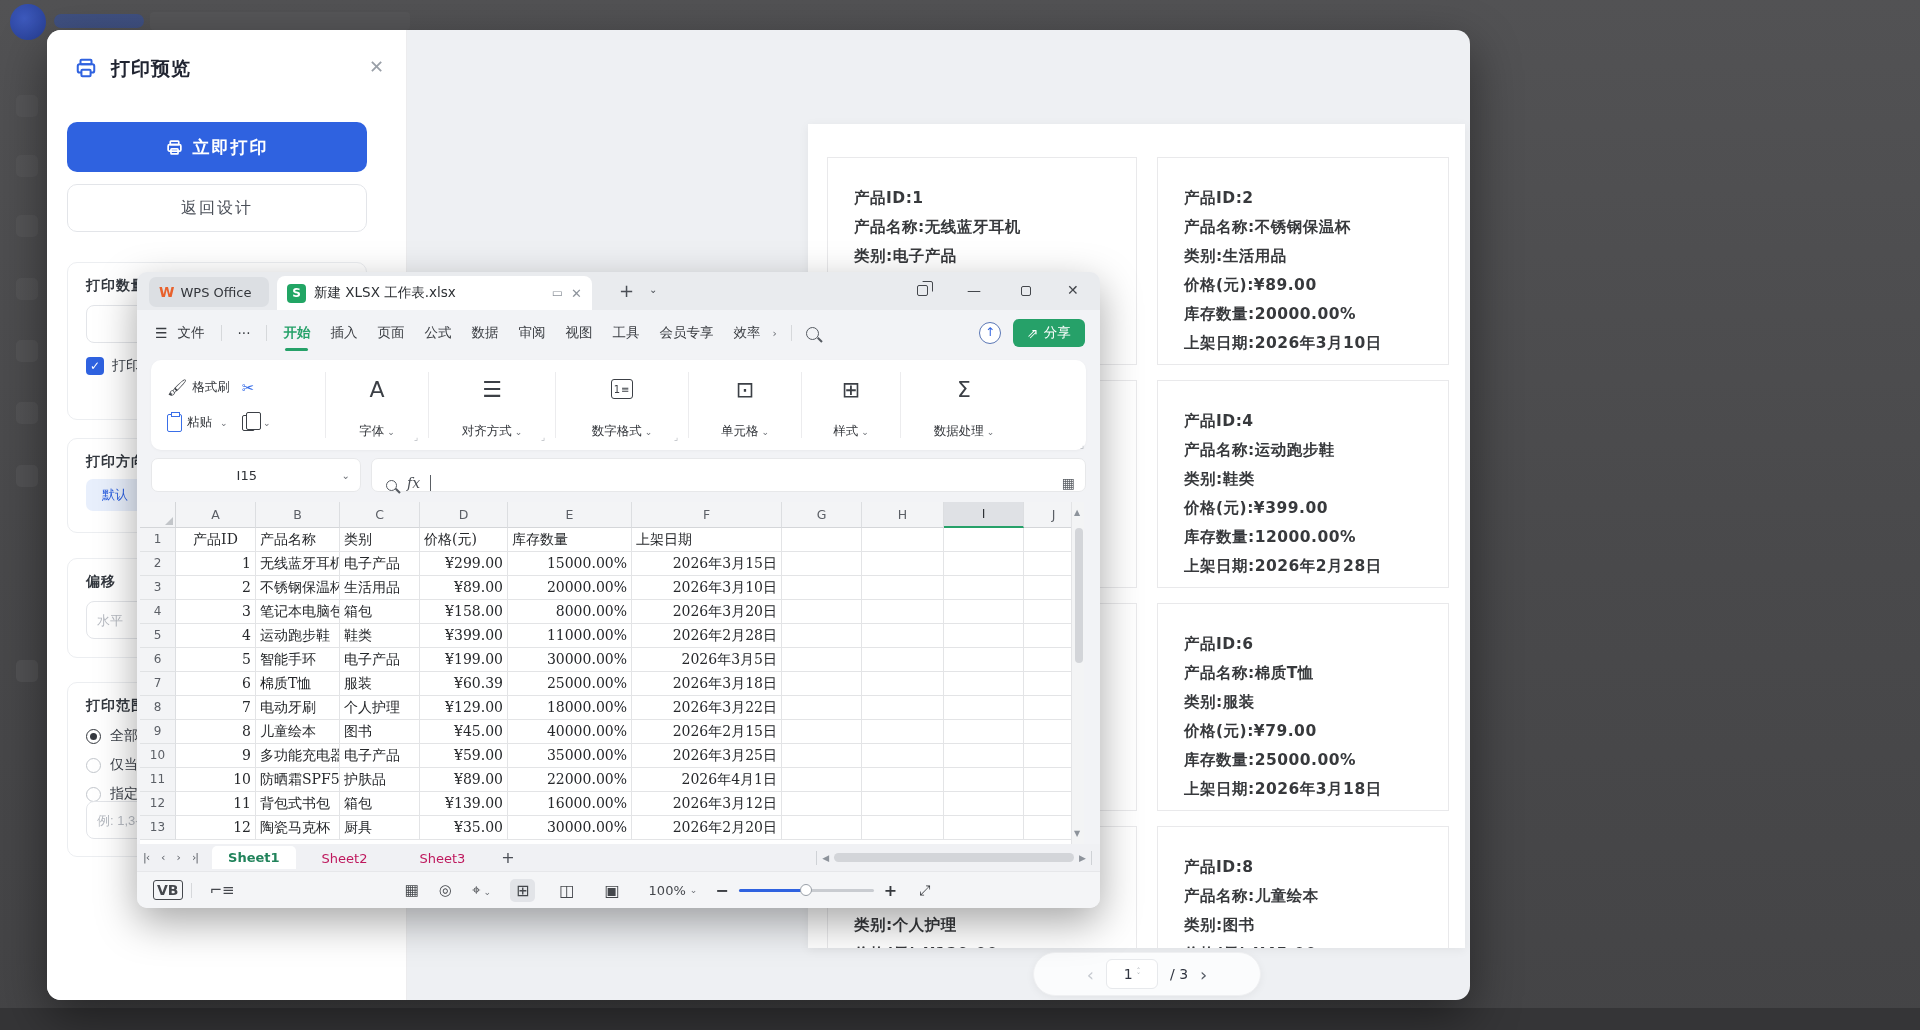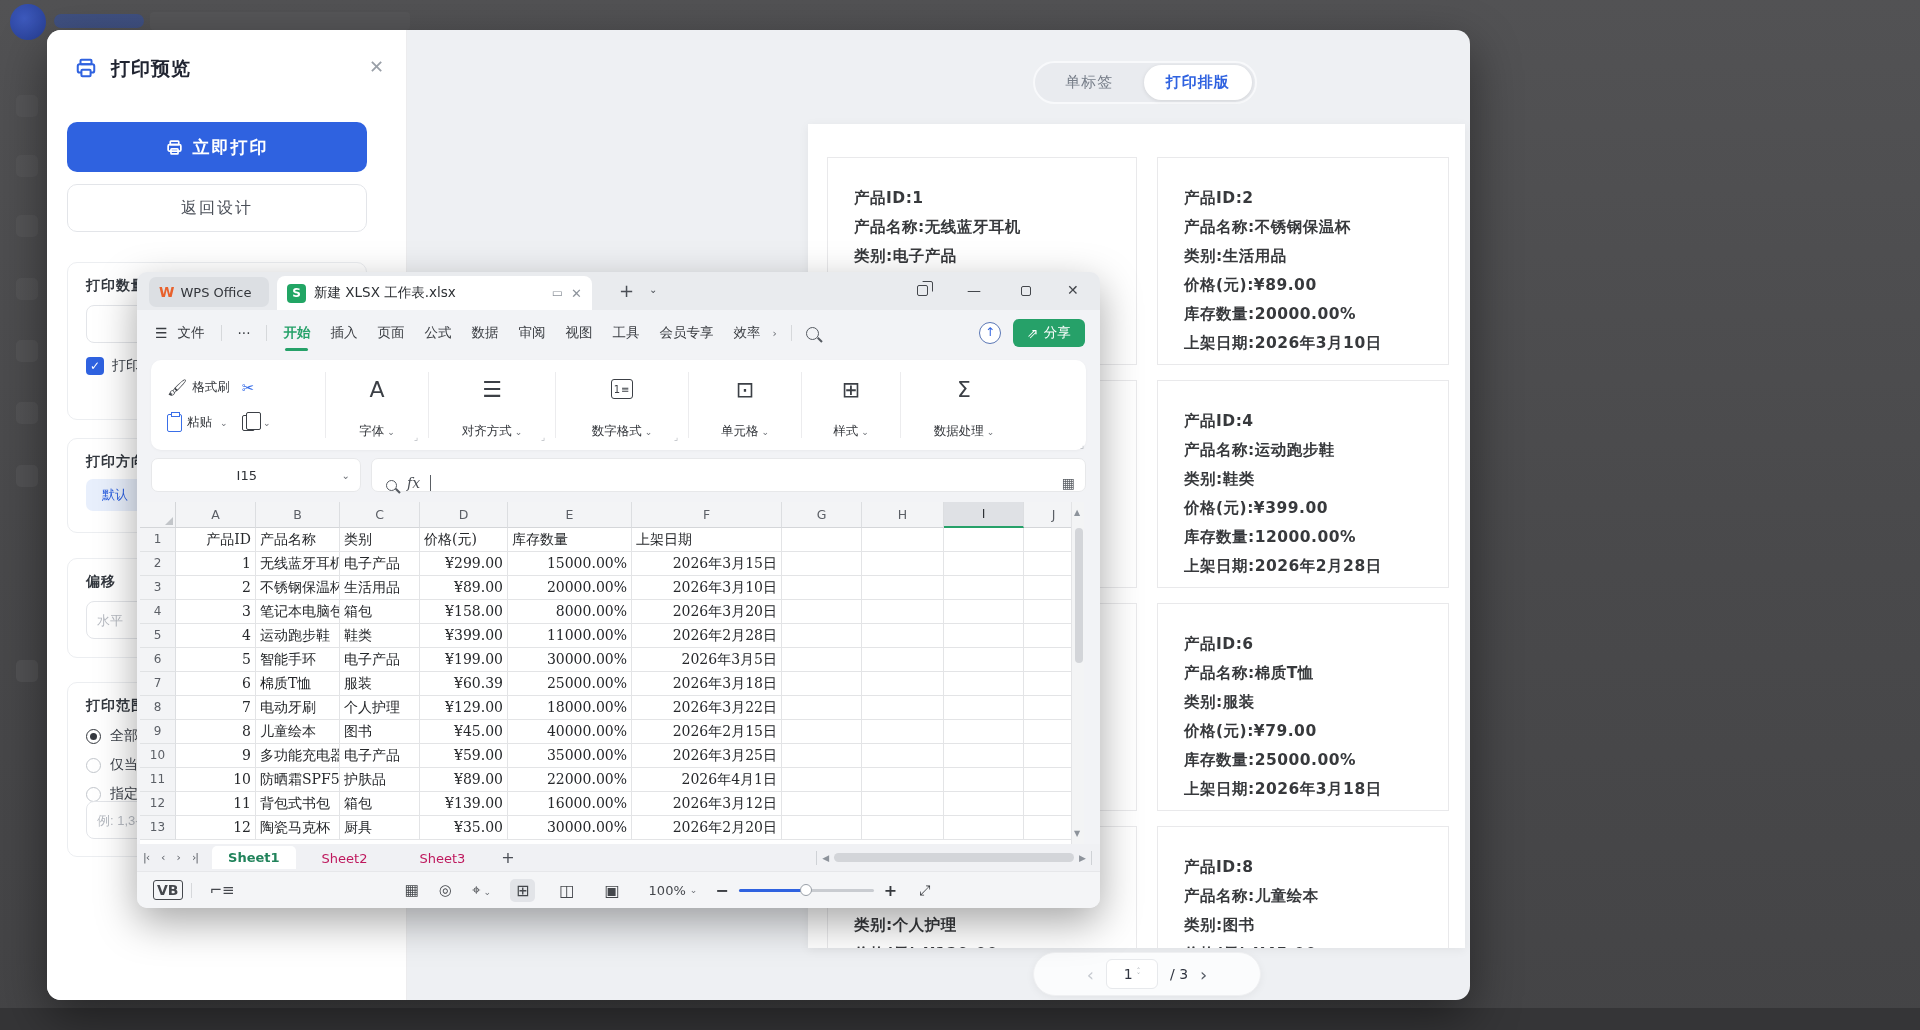--- a/index.html
+++ b/index.html
@@ -241,24 +241,20 @@
           </div>
           <div class="radio-row">
             <span class="radio "></span>
                    <span>指定页</span>
           </div>
         </div>
       <input class="sect-input" style="top: 118px;" placeholder="例: 1,3-5">
     </div>
   </aside>
 
-  <div class="seg-tabs" id="seg-tabs">
-      <span class="seg">单标签</span>
-      <span class="seg active">打印排版</span>
-    </div>
 
   <div class="page" id="label-page">
       <div class="lbl-card" style="left: 19px; top: 33px;">
         <div class="lbl-pad"></div>
         <div class="lbl-line">产品ID:1</div>
         <div class="lbl-line">产品名称:无线蓝牙耳机</div>
         <div class="lbl-line">类别:电子产品</div>
         <div class="lbl-line">价格(元):¥299.00</div>
         <div class="lbl-line">库存数量:15000.00%</div>
         <div class="lbl-line">上架日期:2026年3月15日</div>
@@ -472,21 +468,21 @@
         <span class="g-hcell" style="width:88px;height:26px">D</span>
         <span class="g-hcell" style="width:124px;height:26px">E</span>
         <span class="g-hcell" style="width:150px;height:26px">F</span>
         <span class="g-hcell" style="width:80px;height:26px">G</span>
         <span class="g-hcell" style="width:82px;height:26px">H</span>
         <span class="g-hcell sel" style="width:80px;height:26px">I</span>
         <span class="g-hcell" style="width:60px;height:26px">J</span>
       </div>
       <div class="g-row">
         <span class="g-rnum" style="width:36px;height:24px">1</span>
-        <span class="g-cell" style="width:80px;height:24px;text-align:right">产品ID</span>
+        <span class="g-cell" style="width:80px;height:24px;text-align:center">产品ID</span>
         <span class="g-cell" style="width:84px;height:24px;text-align:left">产品名称</span>
         <span class="g-cell" style="width:80px;height:24px;text-align:left">类别</span>
         <span class="g-cell" style="width:88px;height:24px;text-align:left">价格(元)</span>
         <span class="g-cell" style="width:124px;height:24px;text-align:left">库存数量</span>
         <span class="g-cell" style="width:150px;height:24px;text-align:left">上架日期</span>
         <span class="g-cell" style="width:80px;height:24px;text-align:left"></span>
         <span class="g-cell" style="width:82px;height:24px;text-align:left"></span>
         <span class="g-cell" style="width:80px;height:24px;text-align:left"></span>
         <span class="g-cell" style="width:60px;height:24px;text-align:left"></span>
       </div>

